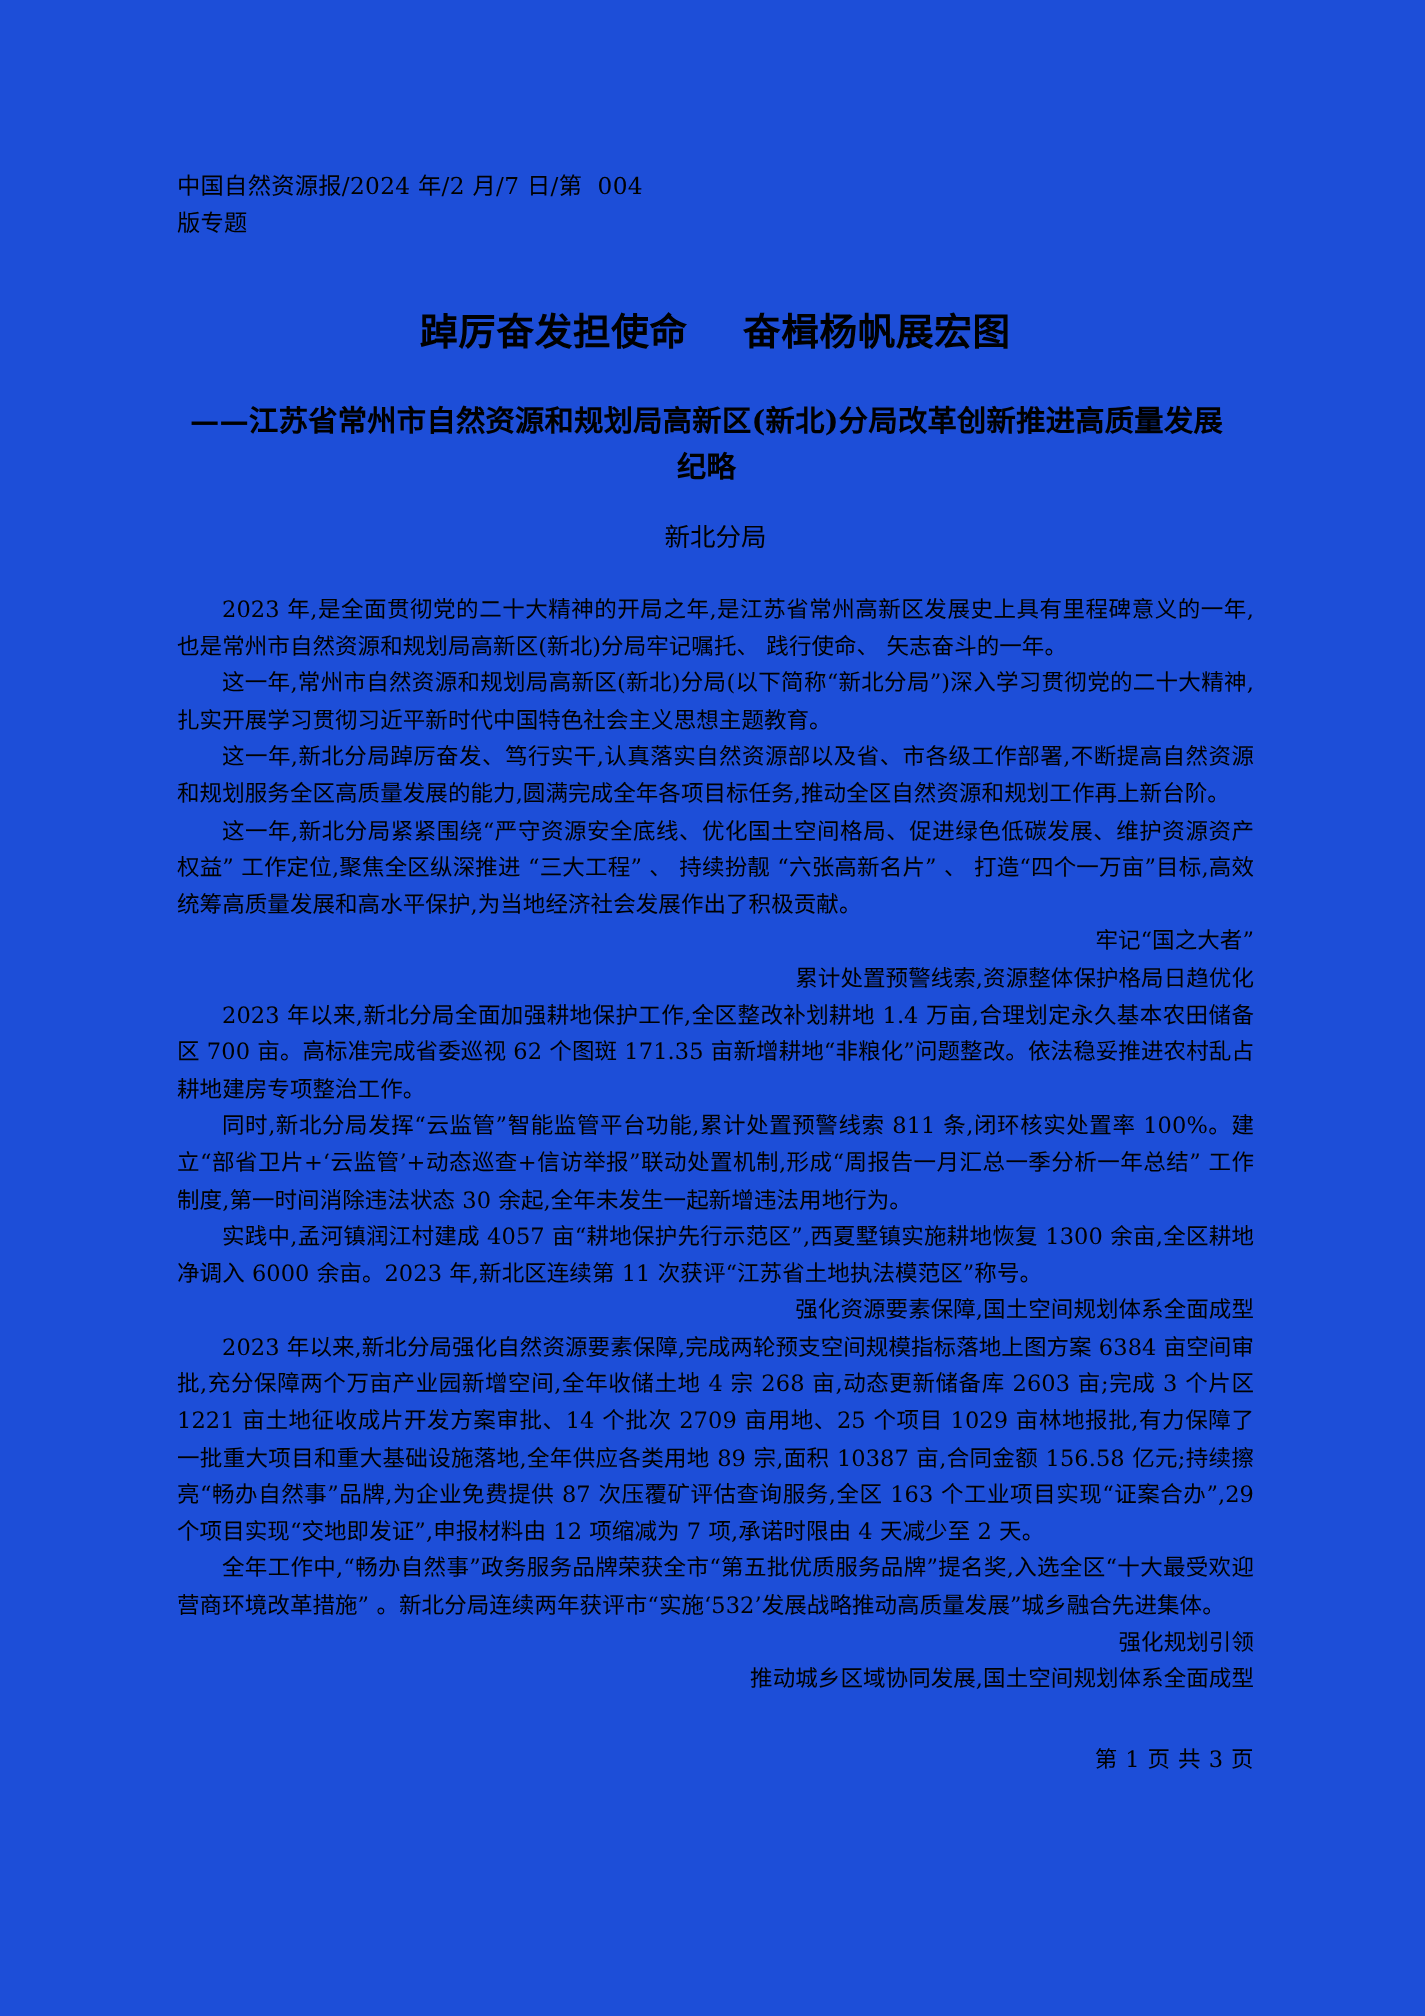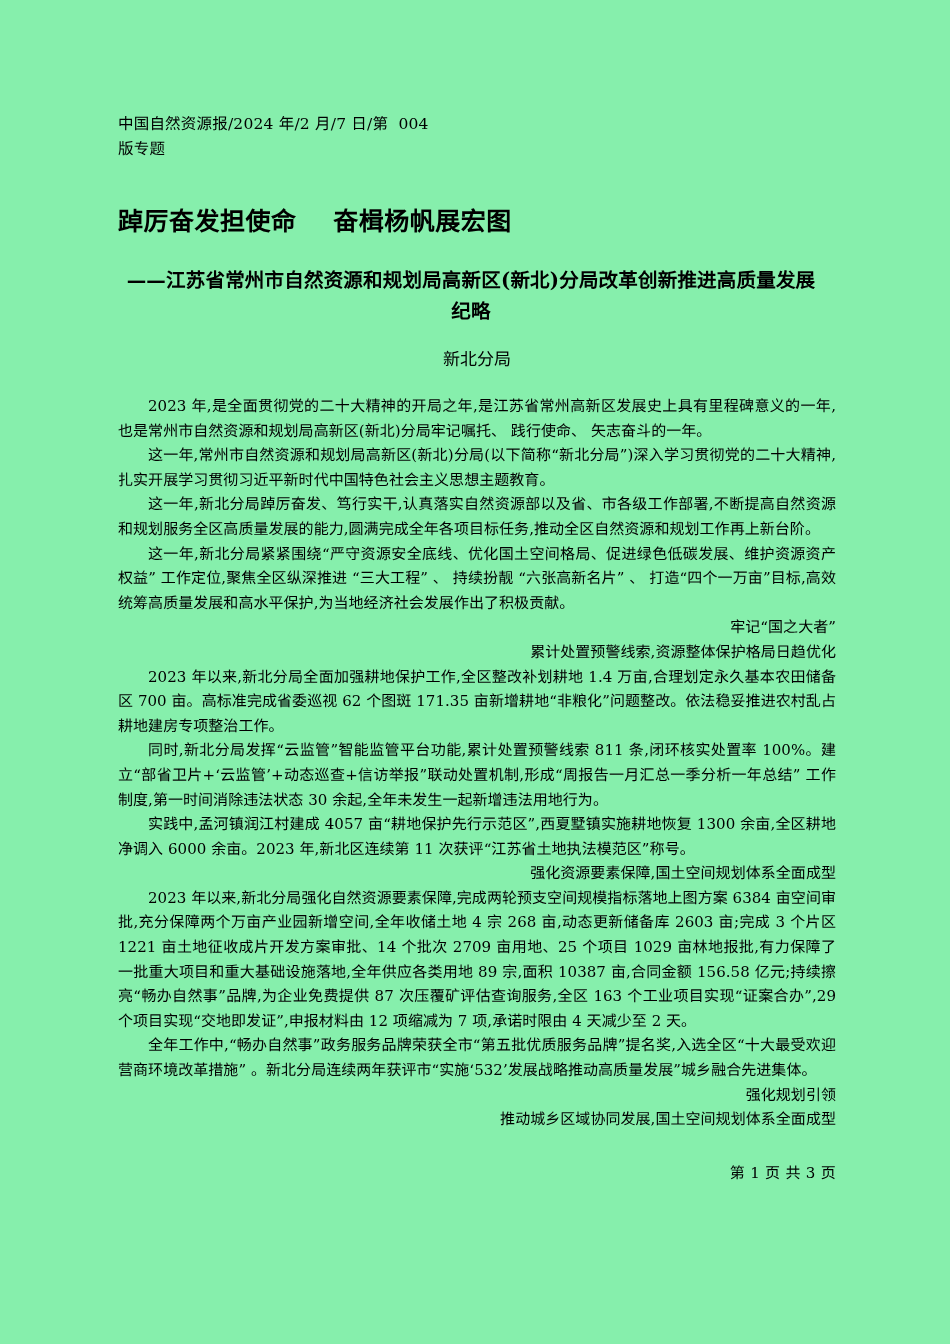--- a/index.html
+++ b/index.html
@@ -5,21 +5,21 @@
 <style>
   html, body {
     margin: 0;
     padding: 0;
     background: #ffffff;
   }
   .page {
     position: relative;
     width: 950px;
     height: 1344px;
-    background: #86efac;
+    background: #1d4ed8;
     margin: 0 auto;
     overflow: hidden;
     font-family: "DejaVu Serif", "Liberation Serif", serif;
     color: #000000;
   }
   .content {
     position: absolute;
     left: 118px;
     top: 112px;
     width: 718px;
@@ -31,21 +31,21 @@
     letter-spacing: 0.2px;
     white-space: pre-wrap;
     margin: 0 0 0 0;
   }
   
   .headline {
     margin: 43px 0 0 0;
     font-size: 25px;
     line-height: 34px;
     font-weight: bold;
-    text-align: left;
+    text-align: center;
     letter-spacing: 0.5px;
     white-space: pre;
   }
   
   .subhead {
     margin: 26px 12px 0 0;
     font-size: 19.5px;
     line-height: 31px;
     font-weight: bold;
     text-align: center;

